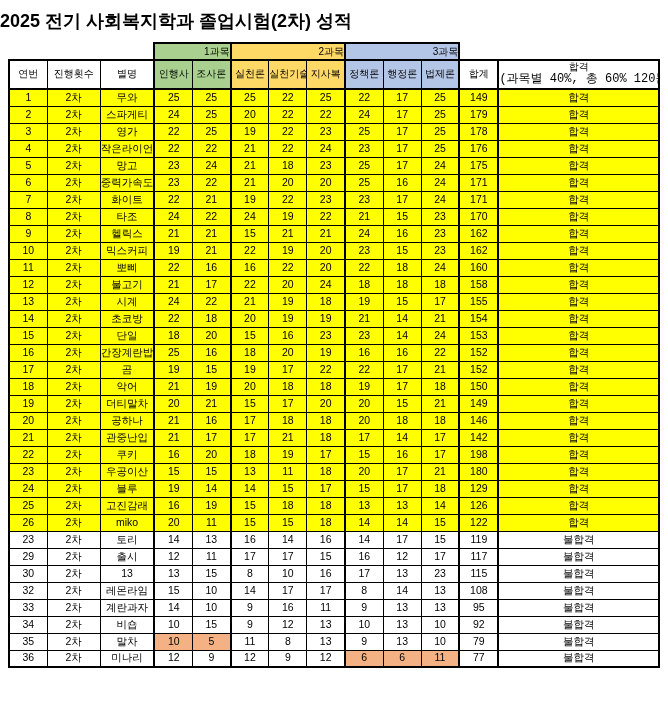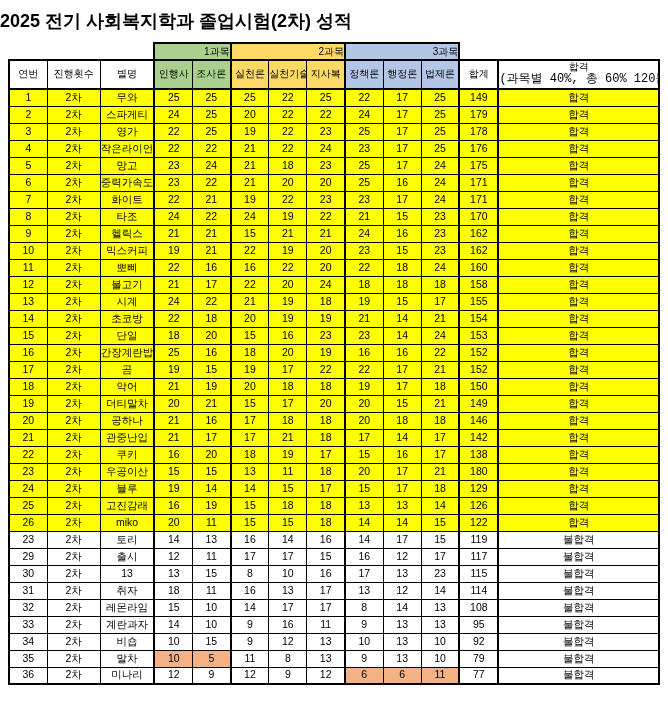--- a/index.html
+++ b/index.html
@@ -427,21 +427,21 @@
         <td>2차</td>
         <td>쿠키</td>
         <td class="thickL">16</td>
         <td>20</td>
         <td class="thickL">18</td>
         <td>19</td>
         <td>17</td>
         <td class="thickL">15</td>
         <td>16</td>
         <td>17</td>
-        <td class="thickL">138</td>
+        <td class="thickL">198</td>
         <td class="thickL">합격</td>
       </tr>
       <tr class="pass">
         <td>23</td>
         <td>2차</td>
         <td>우공이산</td>
         <td class="thickL">15</td>
         <td>15</td>
         <td class="thickL">13</td>
         <td>11</td>
@@ -533,35 +533,20 @@
         <td>13</td>
         <td class="thickL">13</td>
         <td>15</td>
         <td class="thickL">8</td>
         <td>10</td>
         <td>16</td>
         <td class="thickL">17</td>
         <td>13</td>
         <td>23</td>
         <td class="thickL">115</td>
-        <td class="thickL">불합격</td>
-      </tr>
-      <tr>
-        <td>31</td>
-        <td>2차</td>
-        <td>취자</td>
-        <td class="thickL">18</td>
-        <td>11</td>
-        <td class="thickL">16</td>
-        <td>13</td>
-        <td>17</td>
-        <td class="thickL">13</td>
-        <td>12</td>
-        <td>14</td>
-        <td class="thickL">114</td>
         <td class="thickL">불합격</td>
       </tr>
       <tr>
         <td>32</td>
         <td>2차</td>
         <td>레몬라임</td>
         <td class="thickL">15</td>
         <td>10</td>
         <td class="thickL">14</td>
         <td>17</td>

